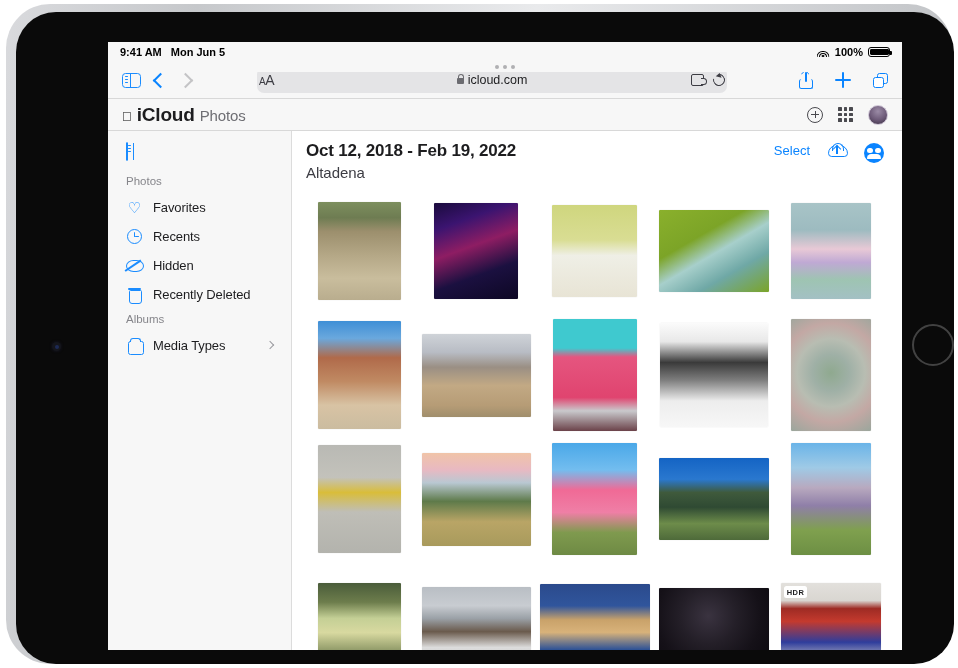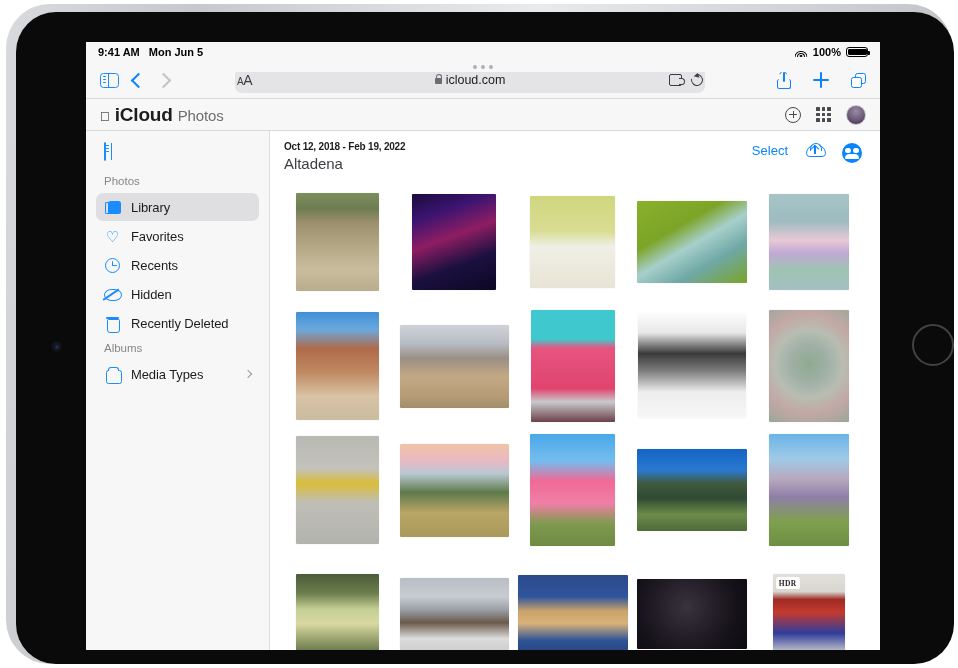--- a/index.html
+++ b/index.html
@@ -21,21 +21,21 @@
   }
   #bezel {
     position: absolute;
     left: 10px; top: 8px;
     width: 938px; height: 652px;
     background: #0a0a0a;
     border-radius: 40px;
   }
   #screen {
     position: absolute;
-    left: 70px; top: 30px;
+    left: 92px; top: 30px;
     width: 794px; height: 608px;
     background: #fde047;
     overflow: hidden;
   }
   #front-cam {
     position: absolute;
     left: 36px; top: 330px;
     width: 9px; height: 9px;
     border-radius: 50%;
     background: #15161c;
@@ -319,21 +319,21 @@
     border:1.6px solid #1a8cff; border-bottom:none; border-radius:3px 3px 0 0; background:#f7f7f7;
   }
 
   
   #photos-pane { flex:1; background:#fff; position:relative; overflow:hidden; }
   #photos-head {
     padding: 10px 18px 4px 14px;
     display:flex; align-items:flex-start;
     background:#fff;
   }
-  #ph-title { font-size:10px; font-weight:bold; color:#1d1d1f; letter-spacing:-.2px; }
+  #ph-title { font-size:17px; font-weight:bold; color:#1d1d1f; letter-spacing:-.2px; }
   #ph-sub { font-size:15px; color:#3c3c43; margin-top:3px; letter-spacing:-.05px; }
   #ph-actions { margin-left:auto; display:flex; gap:18px; padding-top:2px; }
   #select-btn { font-size:13px; color:#0a84ff; cursor:pointer; }
   .upload-ico { width:18px; height:14px; position:relative; }
   .upload-ico::before{
     content:""; position:absolute; left:0; bottom:0; width:18px; height:10px;
     border:1.5px solid #0a84ff; border-radius:9px 9px 4px 4px;
   }
   .upload-ico::after{
     content:""; position:absolute; left:4px; top:0px; width:10px; height:7px;
@@ -482,26 +482,20 @@
       </div>
 
       <div id="body-wrap">
 
         <div id="sidebar">
           <div id="sidebar-collapse">
             <span id="sb-panel-ico"><i></i><i></i><i></i></span>
           </div>
           <div id="sidebar-sections">
               <div class="sb-section-title">Photos</div>
-              <div class="sb-item active">
-                <span class="sb-ico">
-                  <span class="ico-library"></span>
-                </span>
-                <span class="sbi-label">Library</span>
-              </div>
               <div class="sb-item">
                 <span class="sb-ico">
                   <span class="ico-heart">♡</span>
                 </span>
                 <span class="sbi-label">Favorites</span>
               </div>
               <div class="sb-item">
                 <span class="sb-ico">
                   <span class="ico-clock"></span>
                 </span>
@@ -600,21 +594,21 @@
               <div class="cell">
                 <div class="thumb" style="width: 109px; height: 72px; background: linear-gradient(rgb(185, 190, 196) 0%, rgb(200, 204, 209) 26%, rgb(154, 160, 166) 44%, rgb(106, 90, 76) 62%, rgb(220, 220, 220) 84%, rgb(207, 207, 207) 100%);"></div>
               </div>
               <div class="cell">
                 <div class="thumb" style="width: 110px; height: 78px; background: linear-gradient(rgb(43, 74, 140) 0%, rgb(48, 85, 156) 28%, rgb(201, 162, 106) 46%, rgb(216, 178, 122) 62%, rgb(47, 83, 150) 84%, rgb(39, 68, 127) 100%);"></div>
               </div>
               <div class="cell">
                 <div class="thumb" style="width: 110px; height: 70px; background: radial-gradient(circle at 45% 40%, rgb(58, 51, 64) 0%, rgb(36, 31, 40) 38%, rgb(21, 17, 24) 70%, rgb(13, 10, 16) 100%);"></div>
               </div>
               <div class="cell">
-                <div class="thumb" style="width: 72px; height: 80px; background: linear-gradient(rgb(226, 224, 220) 0%, rgb(217, 214, 209) 22%, rgb(158, 43, 36) 32%, rgb(196, 58, 46) 48%, rgb(47, 61, 156) 74%, rgb(213, 210, 205) 100%); font-family: Liberation Serif, serif;">
+                <div class="thumb" style="width: 100px; height: 80px; background: linear-gradient(rgb(226, 224, 220) 0%, rgb(217, 214, 209) 22%, rgb(158, 43, 36) 32%, rgb(196, 58, 46) 48%, rgb(47, 61, 156) 74%, rgb(213, 210, 205) 100%);">
                   <span class="hdr-badge">HDR</span>
                 </div>
               </div>
             </div>
         </div>
 
       </div>
     </div>
 
     <div id="cursor-ring"></div>

